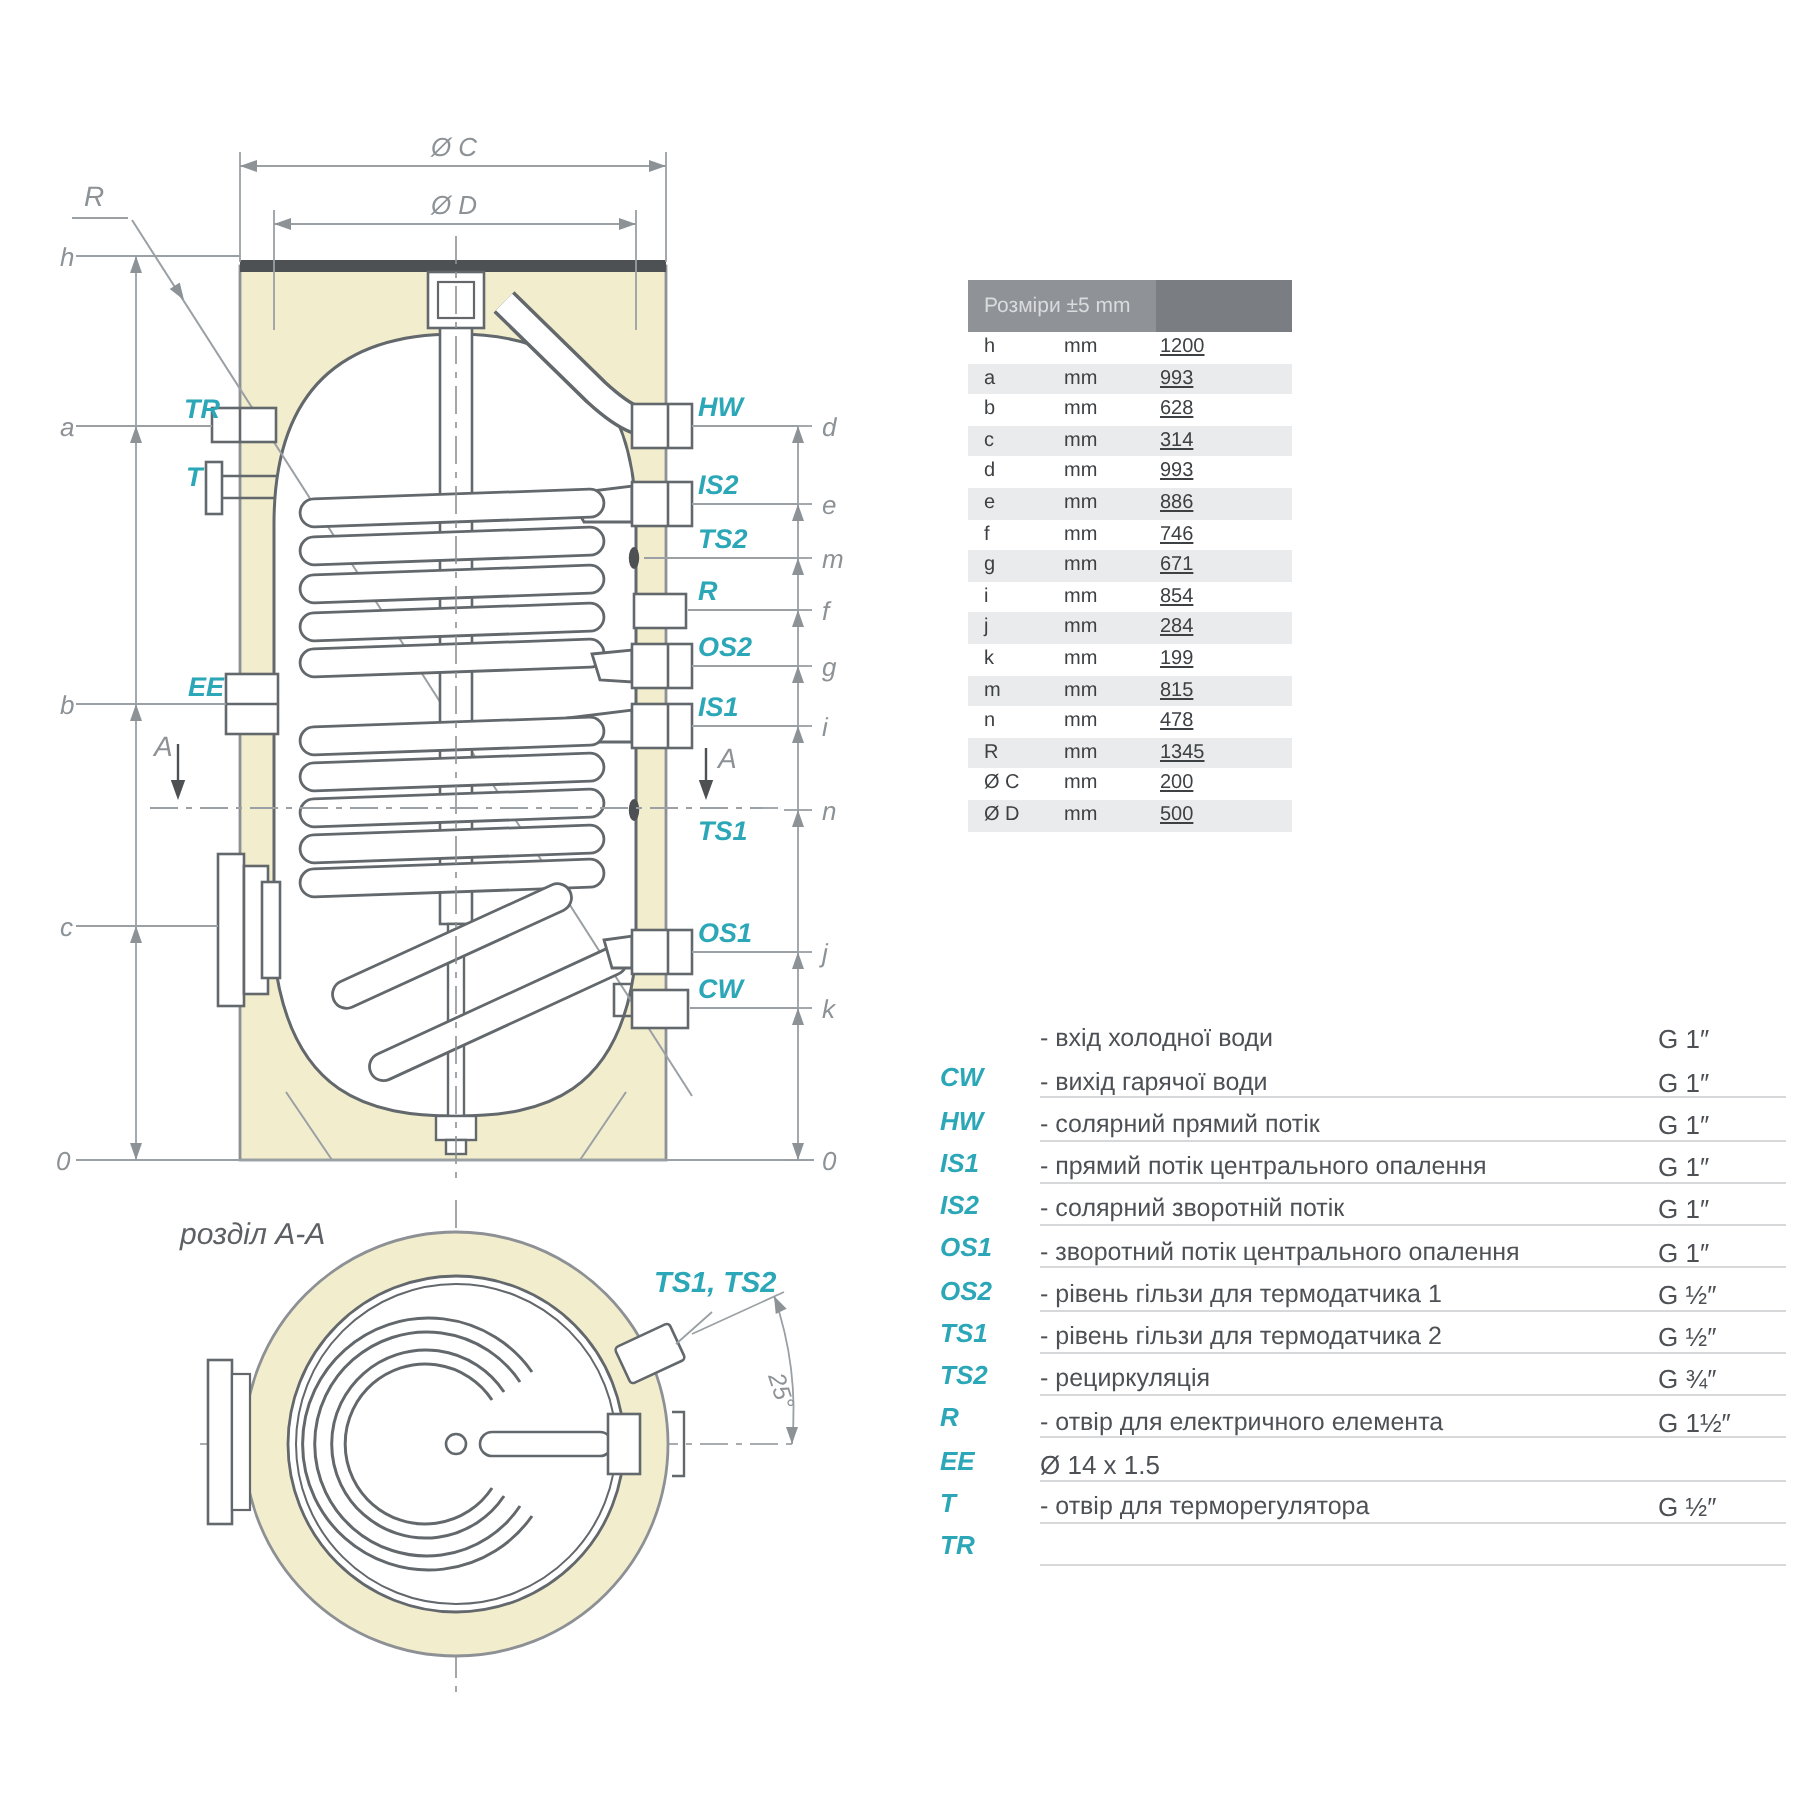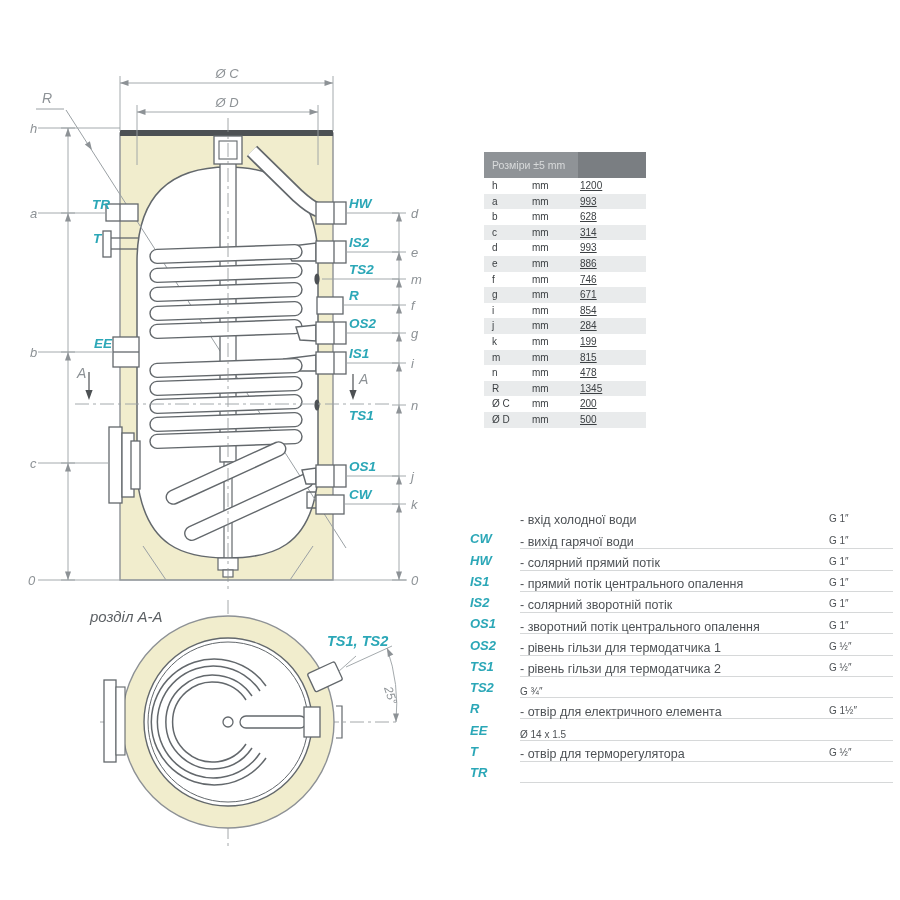--- a/index.html
+++ b/index.html
@@ -5,37 +5,37 @@
   html,body{margin:0;padding:0;background:#fff;}
   .canvas{position:relative;width:900px;height:900px;background:#ffffff;overflow:hidden;
           font-family:"Liberation Sans",sans-serif;}
   svg text{font-family:"Liberation Sans",sans-serif;}
   .dim-label{fill:#8d9296;font-style:italic;font-size:13px;}
   .port-label{fill:#2ba7b7;font-style:italic;font-weight:bold;font-size:13.5px;}
   .section-title{fill:#5d6165;font-style:italic;font-size:15px;}
   .angle-label{fill:#8d9296;font-style:italic;font-size:12px;}
 
   
-  .dims-table{position:absolute;left:484px;top:152px;width:162px;font-size:10px;color:#3d4144;}
+  .dims-table{position:absolute;left:484px;top:140px;width:162px;font-size:10px;color:#3d4144;}
   .dims-table .thead{height:26px;line-height:26px;padding-left:8px;font-size:10.5px;color:#d9dbdc;
       background:linear-gradient(to right,#8f9397 0 58%,#7a7e82 58% 100%);}
   .dims-table .trow{display:flex;height:15.6px;line-height:15.6px;background:#ffffff;}
   .dims-table .trow.alt{background:#e9ebec;}
   .dims-table .tc0{width:40px;padding-left:8px;}
   .dims-table .tc1{width:48px;}
   .dims-table .tc2{flex:1;text-decoration:underline;}
 
   
   .legend{position:absolute;left:470px;top:528px;width:423px;color:#4d5155;}
   .legend .lrow{display:flex;height:21.25px;align-items:flex-end;}
   .legend .lcode{width:50px;color:#2ba7b7;font-weight:bold;font-style:italic;font-size:13px;
       padding-bottom:3px;}
   .legend .lbody{flex:1;display:flex;border-bottom:1px solid #d6d8d9;padding-bottom:21px;}
   .legend .ldesc{flex:1;font-size:12.5px;}
-  .legend .lsize{width:64px;font-size:10px;}
+  .legend .lsize{width:64px;font-size:13px;}
 </style>
 </head>
 <body>
 
 <div class="canvas">
 
 <svg width="900" height="900" viewBox="0 0 900 900">
   <defs>
     <path id="tri" d="M0,0 L3,8.5 L-3,8.5 Z" fill="#8d9296"></path>
     <path id="triDark" d="M0,0 L3.6,10 L-3.6,10 Z" fill="#4d5154"></path>
@@ -411,20 +411,21 @@
         <div class="lrow">
           <span class="lcode">TS2</span>
           <span class="lbody">
             <span class="ldesc">- рівень гільзи для термодатчика 2</span>
             <span class="lsize">G ½″</span>
           </span>
         </div>
         <div class="lrow">
           <span class="lcode">R</span>
           <span class="lbody">
+            <span class="ldesc">- рециркуляція</span>
             <span class="lsize">G ¾″</span>
           </span>
         </div>
         <div class="lrow">
           <span class="lcode">EE</span>
           <span class="lbody">
             <span class="ldesc">- отвір для електричного елемента</span>
             <span class="lsize">G 1½″</span>
           </span>
         </div>

